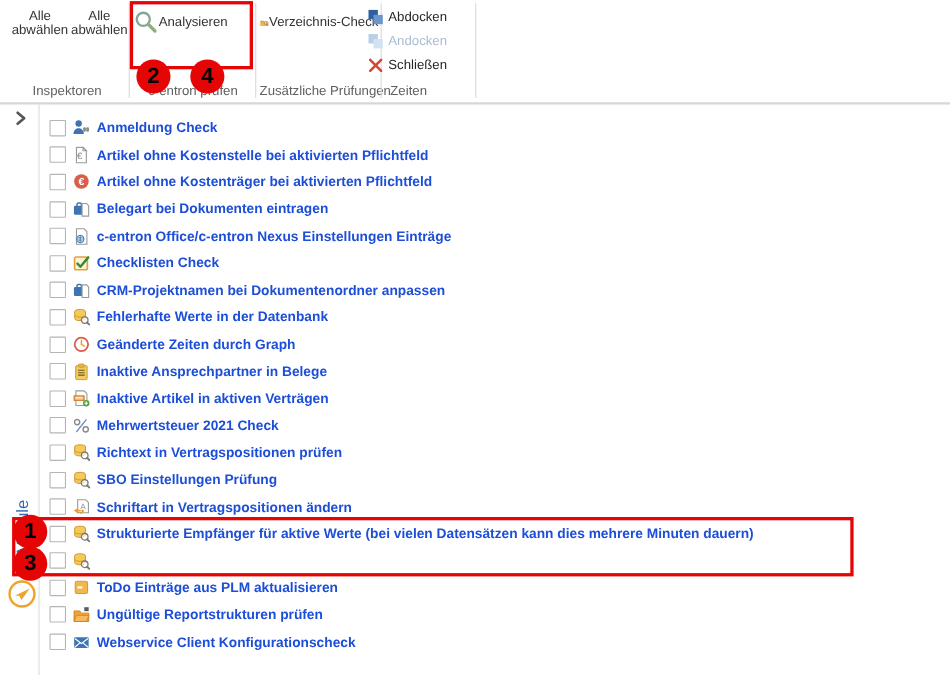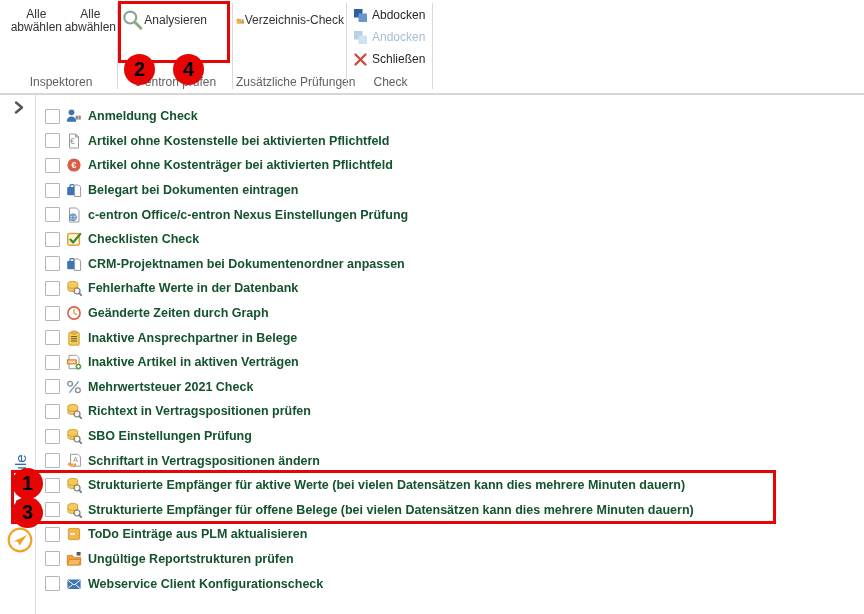--- a/index.html
+++ b/index.html
@@ -26,21 +26,21 @@
   .expander{position:absolute;left:13px;top:100px;width:12px;height:15px;}
   .module-tab{position:absolute;left:12px;top:512px;width:66px;text-align:center;
     font-size:15px;color:#2e6db4;transform:rotate(-90deg);transform-origin:0 0;white-space:nowrap;}
   .rail-logo{position:absolute;left:7px;top:527px;width:26px;height:26px;}
   
   .list{position:absolute;left:0;top:104px;width:864px;}
   .row{height:24.6px;display:flex;align-items:center;padding-left:45px;}
   .cb{width:13px;height:13px;border:1px solid #b5b5b5;border-radius:1px;background:#fff;flex:none;}
   .ricon{width:16px;height:16px;margin-left:6px;flex:none;}
   .ricon svg,.bicon svg,.sicon svg,.expander svg,.rail-logo svg{width:100%;height:100%;display:block;}
-  .rlabel{margin-left:6px;font-size:12.5px;font-weight:bold;color:#14532d;white-space:nowrap;}
+  .rlabel{margin-left:6px;font-size:12.5px;font-weight:bold;color:#1d4ed8;white-space:nowrap;}
   
   .ann-rect{position:absolute;border:3px solid #e60505;box-sizing:border-box;z-index:20;}
   .badge{position:absolute;width:31px;height:31px;border-radius:50%;background:#e60505;
     color:#000;font-size:20px;font-weight:bold;display:flex;align-items:center;
     justify-content:center;z-index:30;}
 </style>
 </head>
 <body>
 
 <div class="ribbon">
@@ -103,21 +103,21 @@
             <line x1="25" y1="20" x2="29.5" y2="24.5" stroke="#5a5a5a" stroke-width="2.6" stroke-linecap="round"></line>
           </svg>
         </span>
       <span class="blabel">Verzeichnis-Check</span>
     </div>
     <div class="rgroup-label">Zusätzliche Prüfungen</div>
   </div>
 
   <div class="gsep" style="left:346px;"></div>
 
-  <div class="rgroup" style="left:350px;width:81px;padding-top:7px;box-sizing:border-box;">
+  <div class="rgroup" style="left:331px;width:81px;padding-top:7px;box-sizing:border-box;">
     <div class="small-btn">
       <span class="sicon">
           <svg viewBox="0 0 15 15">
             <rect x="1" y="1" width="8.5" height="8.5" fill="#2e5f9e"></rect>
             <rect x="5.5" y="5.5" width="8.5" height="8.5" fill="#6b96cc"></rect>
           </svg>
         </span>
       <span>Abdocken</span>
     </div>
     <div class="small-btn disabled">
@@ -130,21 +130,21 @@
       <span>Andocken</span>
     </div>
     <div class="small-btn">
       <span class="sicon">
           <svg viewBox="0 0 15 15">
             <path d="M2.5 2.5l10 10M12.5 2.5l-10 10" stroke="#d14836" stroke-width="2.3" stroke-linecap="round"></path>
           </svg>
         </span>
       <span>Schließen</span>
     </div>
-    <div class="rgroup-label">Check</div>
+    <div class="rgroup-label">Zeiten</div>
   </div>
 
   <div class="gsep" style="left:432px;"></div>
 </div>
 <div class="ribbon-bottom"></div>
 
 <div class="rail-line"></div>
 <div class="expander">
     <svg viewBox="0 0 12 15">
       <path d="M3 2.5l6 5-6 5" fill="none" stroke="#555" stroke-width="2.4" stroke-linecap="round" stroke-linejoin="round"></path>
@@ -205,21 +205,21 @@
   </div>
     <div class="row">
     <span class="cb"></span>
     <span class="ricon">
         <svg viewBox="0 0 16 16">
           <path d="M3.5 1h7l2.5 2.5V15h-9.5z" fill="#fff" stroke="#9a9a9a"></path>
           <circle cx="7" cy="10.3" r="3.4" fill="#eaf2fb" stroke="#3f74b3" stroke-width=".9"></circle>
           <path d="M3.6 10.3h6.8M7 6.9v6.8M4.7 8.2c1.5 1 3.1 1 4.6 0M4.7 12.4c1.5-1 3.1-1 4.6 0" stroke="#3f74b3" stroke-width=".7" fill="none"></path>
         </svg>
       </span>
-    <span class="rlabel">c-entron Office/c-entron Nexus Einstellungen Prüfung</span>
+    <span class="rlabel">c-entron Office/c-entron Nexus Einstellungen Einträge</span>
   </div>
     <div class="row">
     <span class="cb"></span>
     <span class="ricon">
         <svg viewBox="0 0 16 16">
           <rect x="1.8" y="2.6" width="11.6" height="11.6" rx="1.6" fill="#fdf3d6" stroke="#e0a23a" stroke-width="1.5"></rect>
           <path d="M4.4 8.6l2.7 2.9L14.2 3" fill="none" stroke="#3c8a28" stroke-width="2.2" stroke-linecap="round" stroke-linejoin="round"></path>
         </svg>
       </span>
     <span class="rlabel">Checklisten Check</span>
@@ -348,21 +348,20 @@
     <span class="cb"></span>
     <span class="ricon">
         <svg viewBox="0 0 16 16">
           <ellipse cx="6.8" cy="3.3" rx="4.9" ry="1.9" fill="#f6c95c" stroke="#cf9a2f" stroke-width=".9"></ellipse>
           <path d="M1.9 3.3v6.3c0 1.1 2.2 1.9 4.9 1.9s4.9-.8 4.9-1.9V3.3" fill="#f6c95c" stroke="#cf9a2f" stroke-width=".9"></path>
           <path d="M1.9 6.4c0 1.1 2.2 1.9 4.9 1.9s4.9-.8 4.9-1.9" fill="none" stroke="#cf9a2f" stroke-width=".9"></path>
           <circle cx="11" cy="11" r="3" fill="#fff" fill-opacity=".75" stroke="#7a7a7a" stroke-width="1.2"></circle>
           <line x1="13.2" y1="13.2" x2="15.4" y2="15.4" stroke="#7a7a7a" stroke-width="1.7" stroke-linecap="round"></line>
         </svg>
       </span>
-    <span class="rlabel">Strukturierte Empfänger für offene Belege (bei vielen Datensätzen kann dies mehrere Minuten dauern)</span>
   </div>
     <div class="row">
     <span class="cb"></span>
     <span class="ricon">
         <svg viewBox="0 0 16 16">
           <rect x="2.4" y="2.4" width="11.2" height="11.2" rx="1.6" fill="#f2b64b" stroke="#d99b2e"></rect>
           <rect x="4.4" y="6.9" width="4.4" height="2.2" fill="#fff" fill-opacity=".9"></rect>
         </svg>
       </span>
     <span class="rlabel">ToDo Einträge aus PLM aktualisieren</span>

